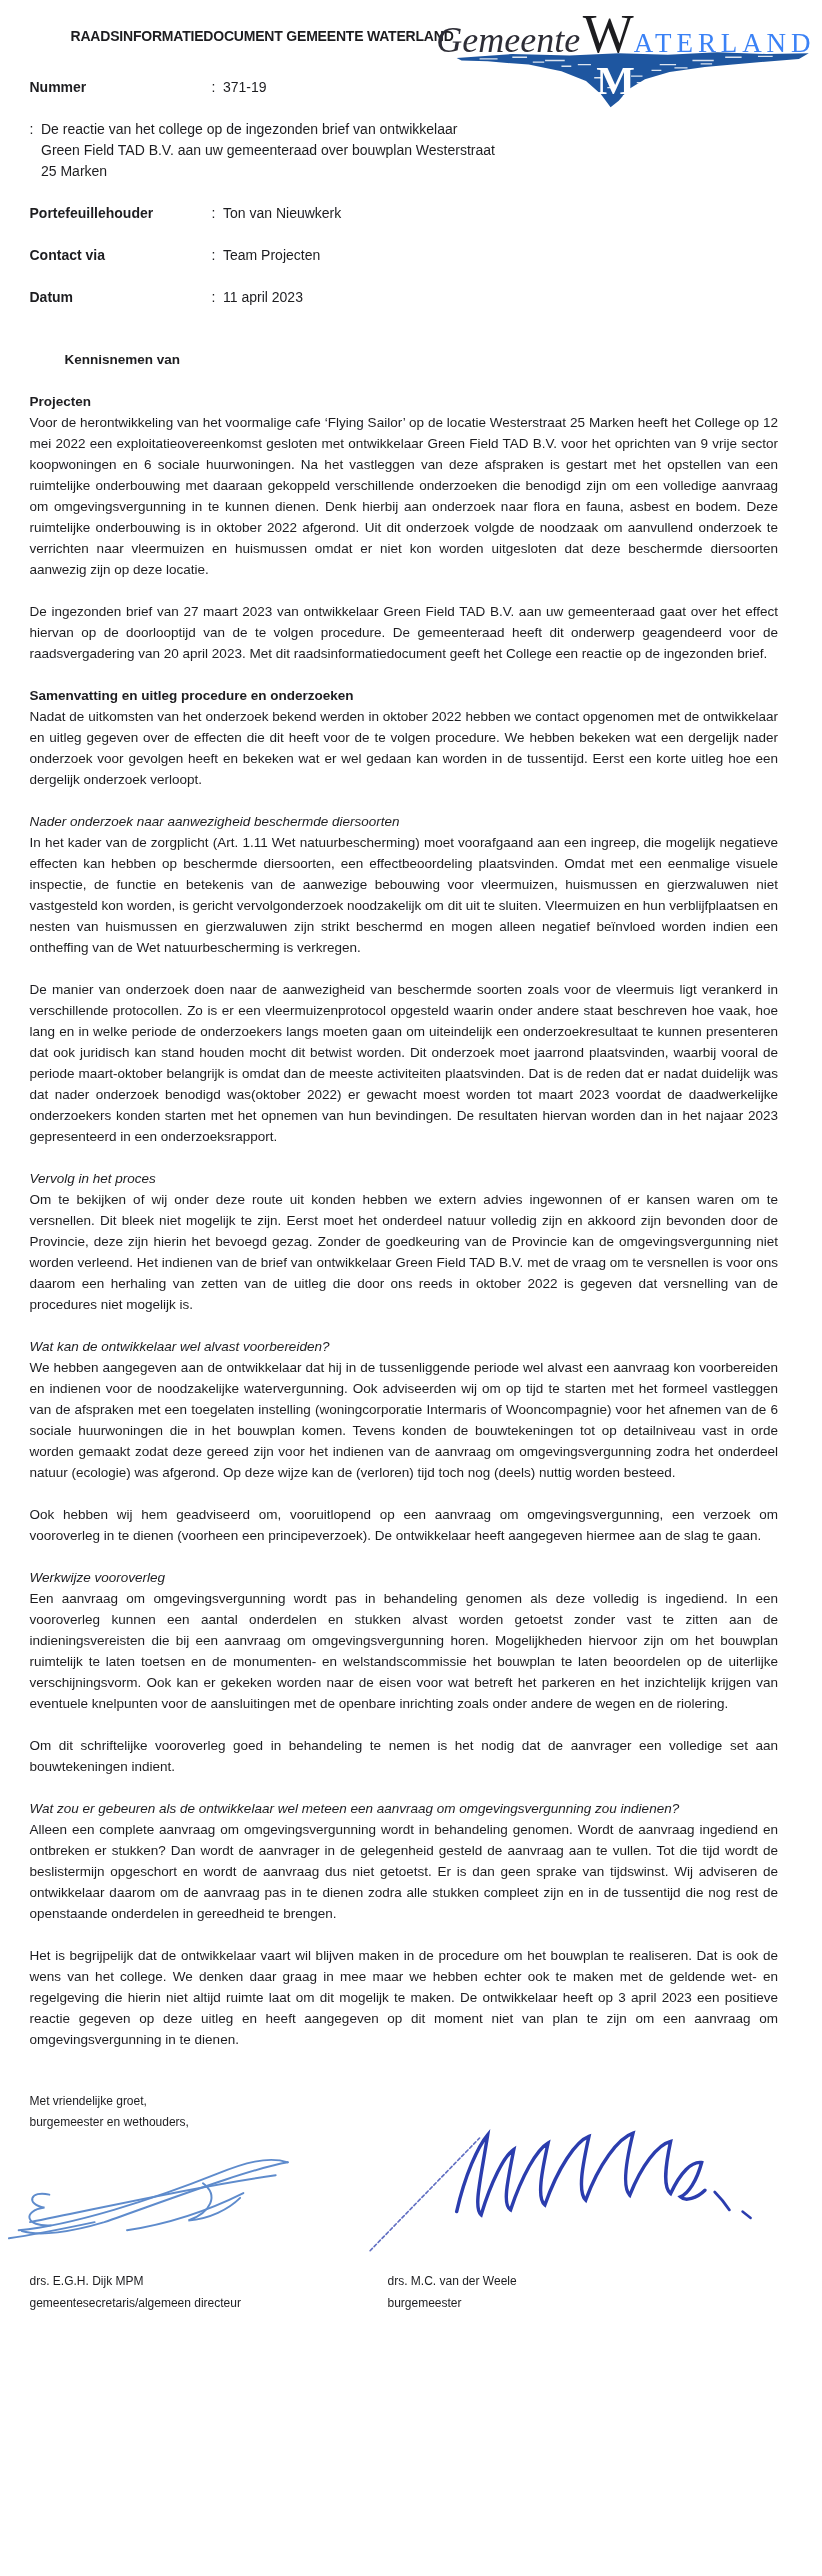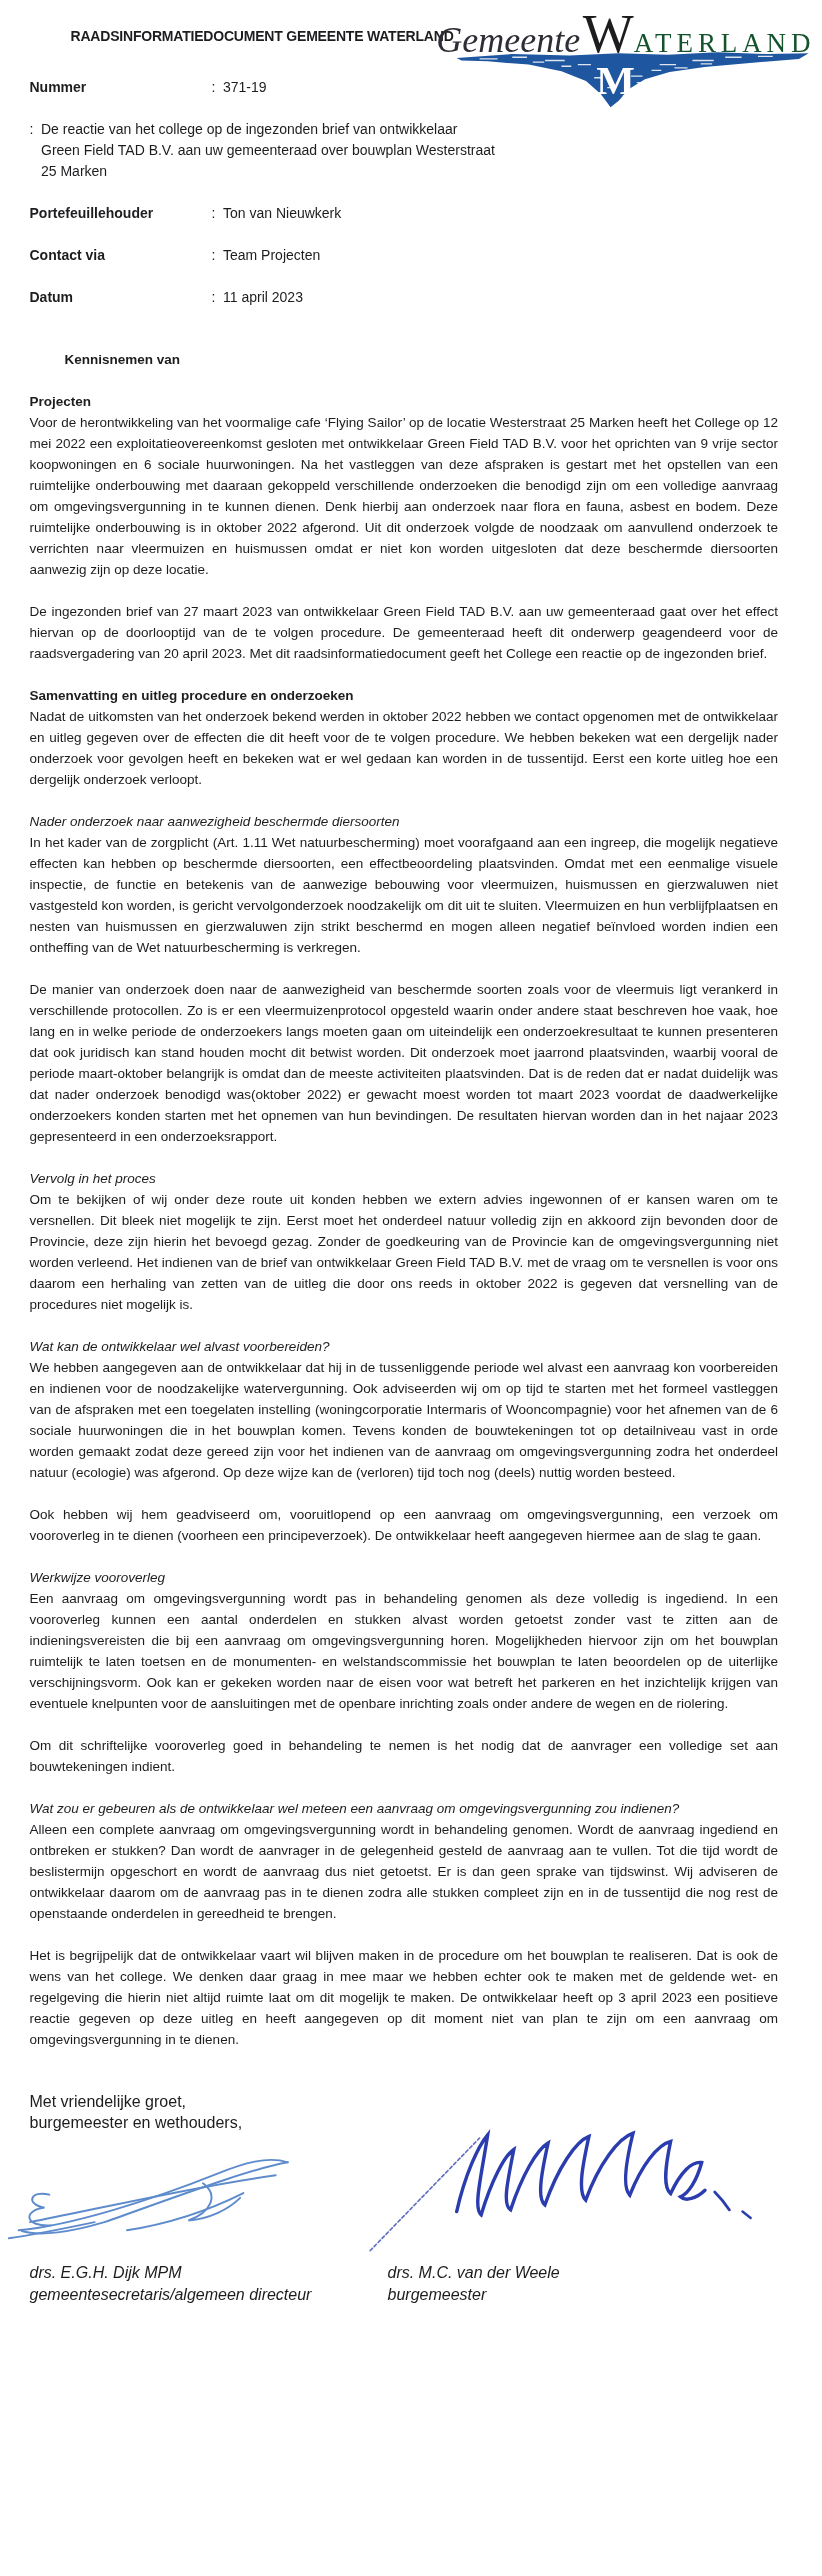--- a/index.html
+++ b/index.html
@@ -23,42 +23,42 @@
     position:absolute; top:9.8px; right:6.6px; width:360px;
     text-align:right;
   }
   .logo-line {
     display:flex; align-items:baseline; justify-content:flex-end;
     font-family:"Liberation Serif","DejaVu Serif",serif;
     white-space:nowrap;
   }
   .logo-gemeente { font-style:italic; font-size:36px; color:#2d2d36; }
   .logo-w { font-size:54px; line-height:0.9; margin-left:2.5px; }
-  .logo-aterland { font-size:27px; letter-spacing:4.9px; color:#14532d; }
+  .logo-aterland { font-size:27px; letter-spacing:4.9px; color:#3b82f6; }
   .logo-water { display:block; margin-top:-13px; width:357px; height:66px; }
   
   .meta { margin-top:33px; }
   .meta-row { display:flex; margin-bottom:21px; line-height:21px; }
   .meta-label { width:182px; flex:0 0 182px; font-weight:bold; font-size:14px; }
   .meta-sep { width:11.5px; flex:0 0 11.5px; font-size:14px; }
   .meta-value { flex:1; font-size:14px; max-width:459px; }
   
   .body-content { margin-top:41px; font-size:13.5px; line-height:21px; }
   .body-content > * { margin:21px 0 0 0; }
   .body-content > :first-child { margin-top:0;padding-left:35px; }
   .b-heading { font-weight:bold; }
   .b-subheading { font-style:italic; }
   .b-heading + .b-para, .b-subheading + .b-para { margin-top:0; }
   .b-para { text-align:justify; }
   
-  .closing { margin-top:41px; font-size:16px; line-height:21px; }
+  .closing { margin-top:41px; font-size:12px; line-height:21px; }
   .sig-row { position:relative; height:123px; }
   .sig-left { position:absolute; left:-23px; top:18px; width:324px; height:97px; }
   .sig-right { position:absolute; left:328px; top:-26px; width:426px; height:147px; }
-  .names-row { display:flex; margin-top:6px;font-style:italic; }
+  .names-row { display:flex; margin-top:14px; }
   .name-col { line-height:22px; }
   .name-col.first { width:358px; flex:0 0 358px; }
 </style>
 </head>
 <body>
 
 <div class="page">
 
   <div class="doc-title">RAADSINFORMATIEDOCUMENT GEMEENTE WATERLAND</div>
 

